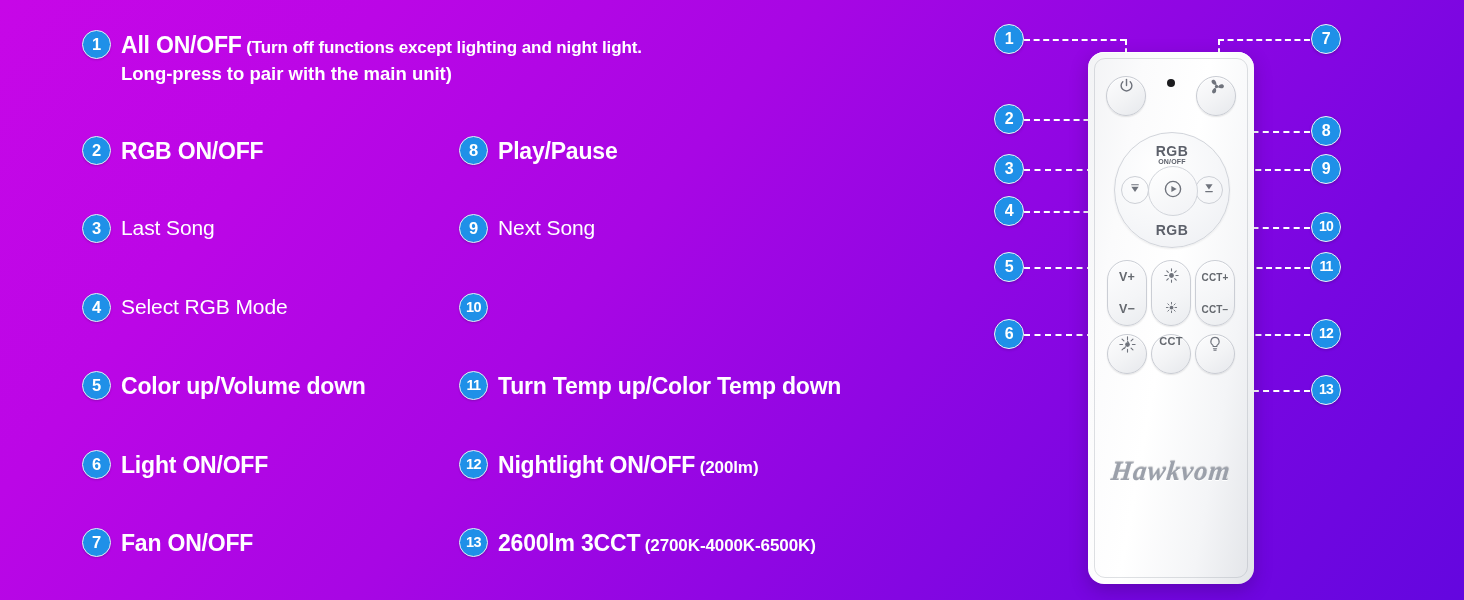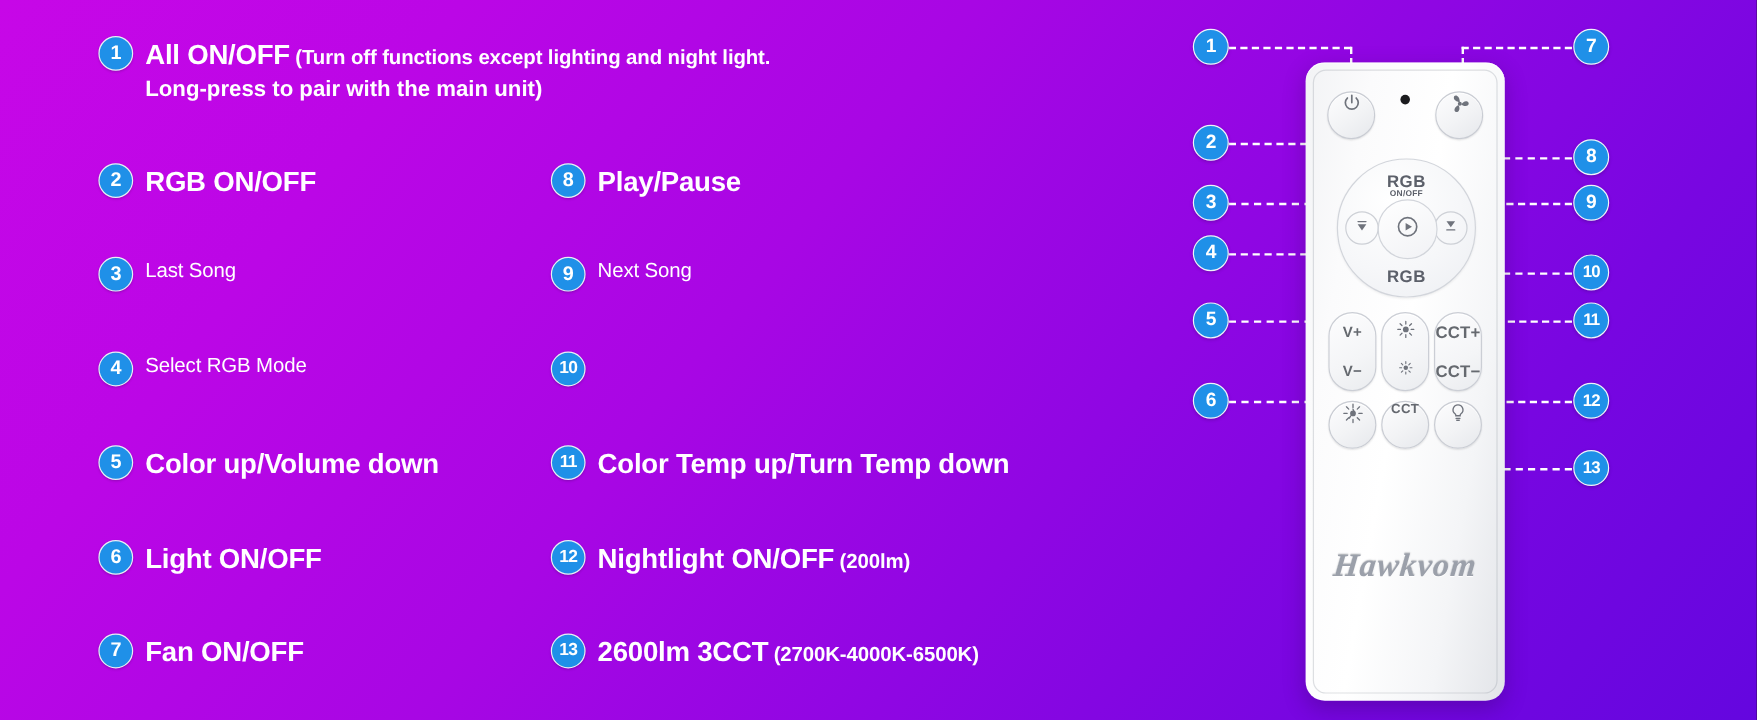--- a/index.html
+++ b/index.html
@@ -58,21 +58,21 @@
     color: #ffffff;
     line-height: 1.28;
     padding-top: 1px;
   }
   .strong {
     font-size: 23px;
     font-weight: bold;
     letter-spacing: -0.2px;
   }
   .medium {
-    font-size: 17px;
+    font-size: 21px;
     font-weight: normal;
     letter-spacing: -0.1px;
   }
   .note {
     font-size: 17px;
     font-weight: bold;
     letter-spacing: -0.1px;
   }
   .note2 {
     display: block;
@@ -220,21 +220,21 @@
     flex-direction: column;
   }
   .pill-half {
     flex: 1 1 50%;
     display: flex;
     align-items: center;
     justify-content: center;
     color: #65696f;
   }
   .pill-half .ptxt { font-size: 12.5px; font-weight: bold; letter-spacing: .2px; }
-  .pill-half .ptxt.sm { font-size: 14px; letter-spacing: .1px; }
+  .pill-half .ptxt.sm { font-size: 10px; letter-spacing: .1px; }
 
   .logo {
     position: absolute;
     left: 0; right: 0;
     top: 404px;
     text-align: center;
     font-family: "Liberation Serif", serif;
     font-style: italic;
     font-size: 27px;
     font-weight: bold;
@@ -317,21 +317,21 @@
       </div>
     </div>
 
     <div class="entry" style="left:459px; top:293px;">
       <div class="badge wide">10</div>
     </div>
 
     <div class="entry" style="left:459px; top:371px;">
       <div class="badge wide">11</div>
       <div class="etext">
-        <span class="strong">Color Temp up/Turn Temp down</span>
+        <span class="strong">Turn Temp up/Color Temp down</span>
       </div>
     </div>
 
     <div class="entry" style="left:459px; top:450px;">
       <div class="badge wide">12</div>
       <div class="etext">
         <span class="strong">Nightlight ON/OFF</span>
         <span class="note">(200lm)</span>
       </div>
     </div>

